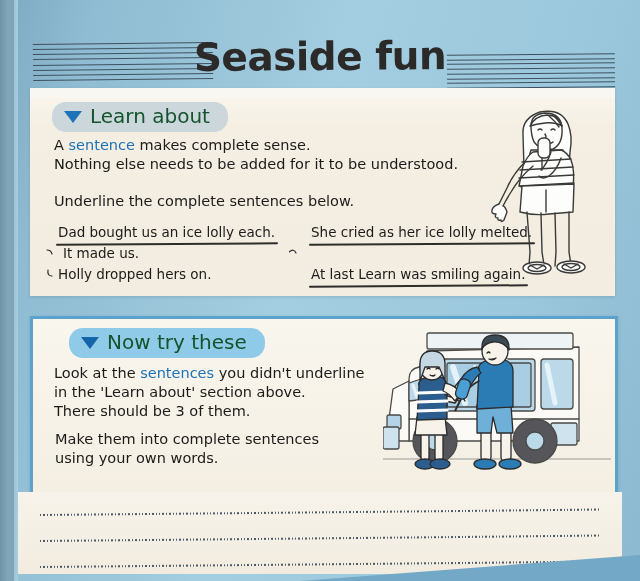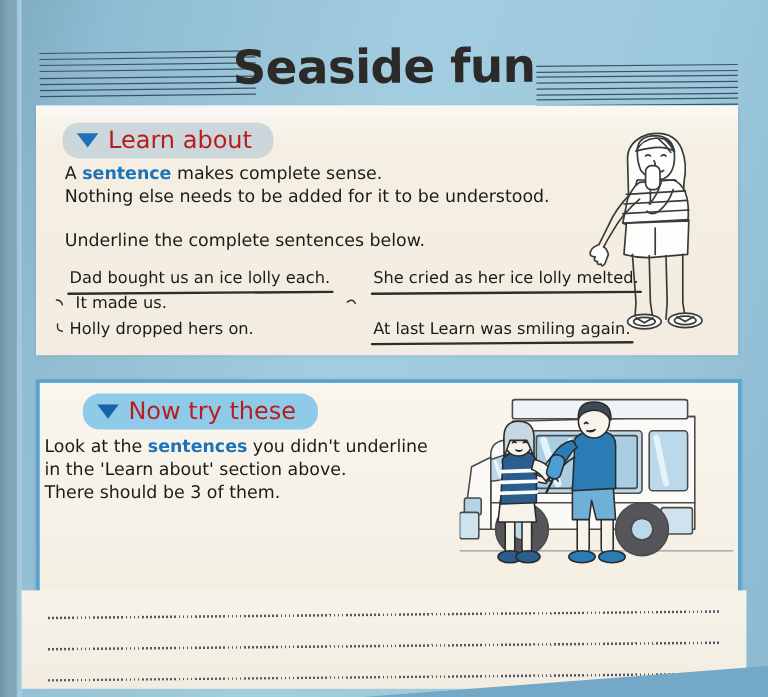--- a/index.html
+++ b/index.html
@@ -96,21 +96,21 @@
 
   
   .pill {
     position: absolute;
     display: flex;
     align-items: center;
     gap: 8px;
     padding: 2px 18px 4px 12px;
     border-radius: 14px;
     font-size: 20px;
-    color: #b91c1c;
+    color: #14532d;
     white-space: nowrap;
   }
   #pill-learn {
     left: 22px; top: 14px;
     background: #ccd7dc;
   }
   #pill-try {
     left: 36px; top: 9px;
     background: #8fcbe8;
   }
@@ -124,26 +124,26 @@
   #pill-try .tri { border-top-color: #1565a8; }
 
   
   .body-text {
     position: absolute;
     font-size: 14.5px;
     line-height: 19px;
     color: #1c1b1a;
     white-space: pre-line;
   }
-  .kw { color: #1d72b8; font-weight: 700; }
+  .kw { color: #1d72b8; font-weight: 400; }
 
   #learn-p1 { left: 24px; top: 48px; }
   #learn-p2 { left: 24px; top: 104px; }
 
-  #try-p1 { left: 4px; top: 45px; width: 345px; }
+  #try-p1 { left: 21px; top: 45px; width: 345px; }
   #try-p2 { left: 22px; top: 111px; width: 345px; }
 
   
   #sentences {
     position: absolute;
     left: 16px; top: 134px;
     width: 470px;
     font-size: 13.5px;
     color: #1c1b1a;
   }
@@ -357,20 +357,22 @@
 
     <div class="pill" id="pill-try">
       <span class="tri"></span>
       <span>Now try these</span>
     </div>
 
     <div class="body-text" id="try-p1"><span>Look at the </span><span class="kw">sentences</span><span> you didn't underline
 in the 'Learn about' section above.
 There should be 3 of them.</span></div>
 
+    <div class="body-text" id="try-p2">Make them into complete sentences
+using your own words.</div>
 
     <svg id="van-illo" viewBox="0 0 228 160">
       <g stroke="#4a4a48" stroke-width="1.3" stroke-linejoin="round" stroke-linecap="round">
 
         <path d="M0 136 L228 136" stroke="#9a9a96" stroke-width="1"></path>
 
         <path d="M26 118 L26 56 Q26 46 36 44 L44 40 L44 28 L196 24 L196 118 Z" fill="#fbfaf6"></path>
 
         <rect x="44" y="10" width="146" height="16" rx="2" fill="#eef3f6"></rect>
 

